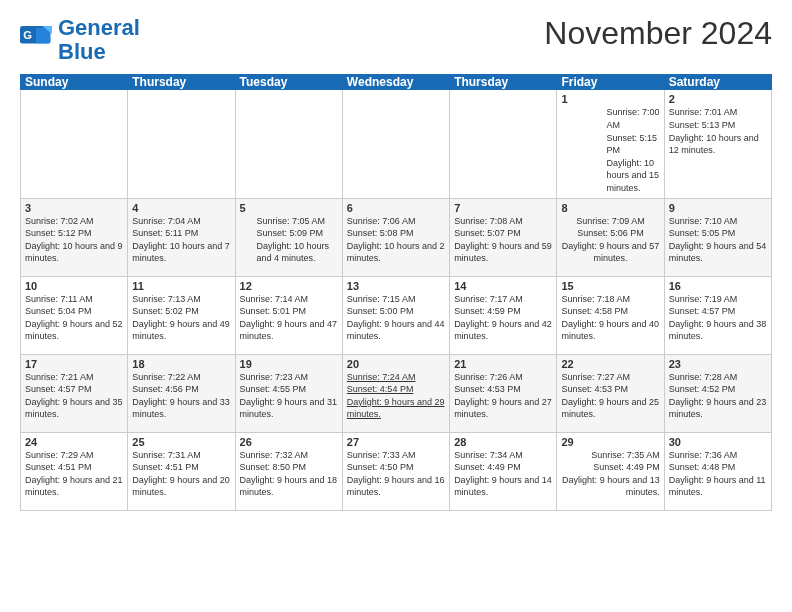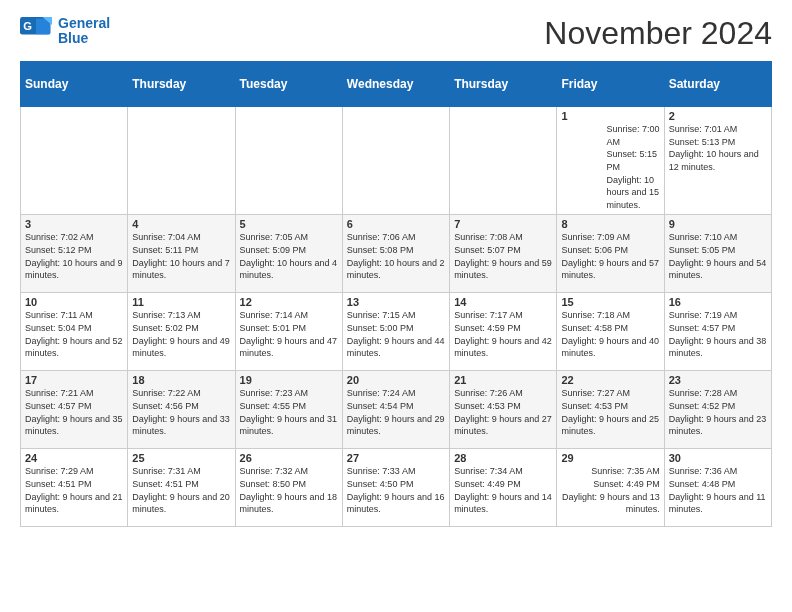--- a/index.html
+++ b/index.html
@@ -20,21 +20,21 @@
       justify-content: space-between;
       align-items: flex-start;
       margin-bottom: 10px;
     }
     .logo {
       display: flex;
       align-items: center;
       gap: 6px;
     }
     .logo-text {
-      font-size: 14px;
+      font-size: 22px;
       font-weight: bold;
       color: #333;
       line-height: 1.1;
     }
     .logo-text span {
       color: #1a6bb5;
     }
     .logo-icon {
       width: 32px;
       height: 28px;
@@ -55,21 +55,21 @@
     .calendar {
       width: 100%;
       border-collapse: collapse;
       table-layout: fixed;
     }
     .calendar th {
       background-color: #1a6bb5;
       color: #fff;
       font-size: 12px;
       font-weight: bold;
-      padding: 15px 4px;
+      padding: 0 4px;
       text-align: left;
       border: 1px solid #1a6bb5;
     }
     .calendar td {
       border: 1px solid #ccc;
       vertical-align: top;
       padding: 3px 4px;
       font-size: 9.5px;
       color: #333;
       height: 78px;
@@ -155,39 +155,39 @@
 Daylight: 10 hours and 9 minutes.</div>
           </td>
           <td>
             <span class="day-num">4</span>
             <div class="day-info" style="white-space: pre-line;">Sunrise: 7:04 AM
 Sunset: 5:11 PM
 Daylight: 10 hours and 7 minutes.</div>
           </td>
           <td>
             <span class="day-num">5</span>
-            <div class="day-info" style="white-space: pre-line;">Sunrise: 7:05 AM
+            <div class="day-info" style="white-space: pre-line; margin-left: 17px;">Sunrise: 7:05 AM
 Sunset: 5:09 PM
 Daylight: 10 hours and 4 minutes.</div>
           </td>
           <td>
             <span class="day-num">6</span>
             <div class="day-info" style="white-space: pre-line;">Sunrise: 7:06 AM
 Sunset: 5:08 PM
 Daylight: 10 hours and 2 minutes.</div>
           </td>
           <td>
             <span class="day-num">7</span>
             <div class="day-info" style="white-space: pre-line;">Sunrise: 7:08 AM
 Sunset: 5:07 PM
 Daylight: 9 hours and 59 minutes.</div>
           </td>
           <td>
             <span class="day-num">8</span>
-            <div class="day-info" style="white-space: pre-line;">Sunrise: 7:09 AM
+            <div class="day-info" style="white-space: pre-line; text-align: center;">Sunrise: 7:09 AM
 Sunset: 5:06 PM
 Daylight: 9 hours and 57 minutes.</div>
           </td>
           <td>
             <span class="day-num">9</span>
             <div class="day-info" style="white-space: pre-line;">Sunrise: 7:10 AM
 Sunset: 5:05 PM
 Daylight: 9 hours and 54 minutes.</div>
           </td>
         </tr>
@@ -249,21 +249,21 @@
 Daylight: 9 hours and 33 minutes.</div>
           </td>
           <td>
             <span class="day-num">19</span>
             <div class="day-info" style="white-space: pre-line;">Sunrise: 7:23 AM
 Sunset: 4:55 PM
 Daylight: 9 hours and 31 minutes.</div>
           </td>
           <td>
             <span class="day-num">20</span>
-            <div class="day-info" style="white-space: pre-line;">Sunrise: 7:24 AM
+            <div class="day-info" style="white-space: pre-line; text-decoration: underline;">Sunrise: 7:24 AM
 Sunset: 4:54 PM
 Daylight: 9 hours and 29 minutes.</div>
           </td>
           <td>
             <span class="day-num">21</span>
             <div class="day-info" style="white-space: pre-line;">Sunrise: 7:26 AM
 Sunset: 4:53 PM
 Daylight: 9 hours and 27 minutes.</div>
           </td>
           <td>

